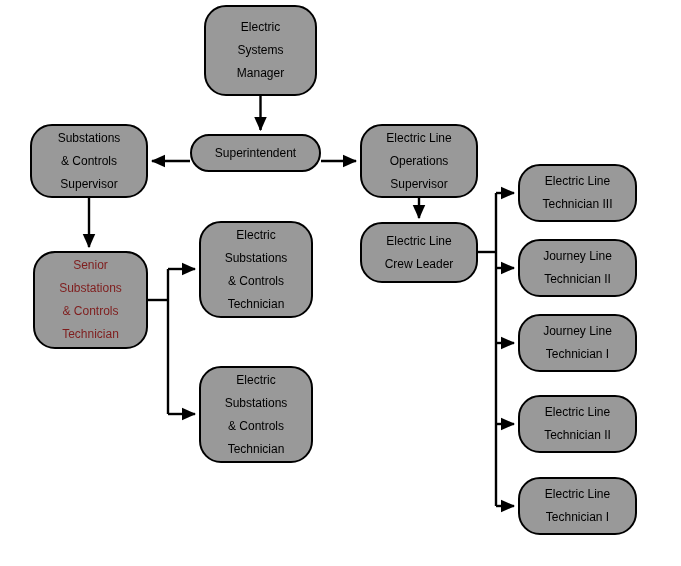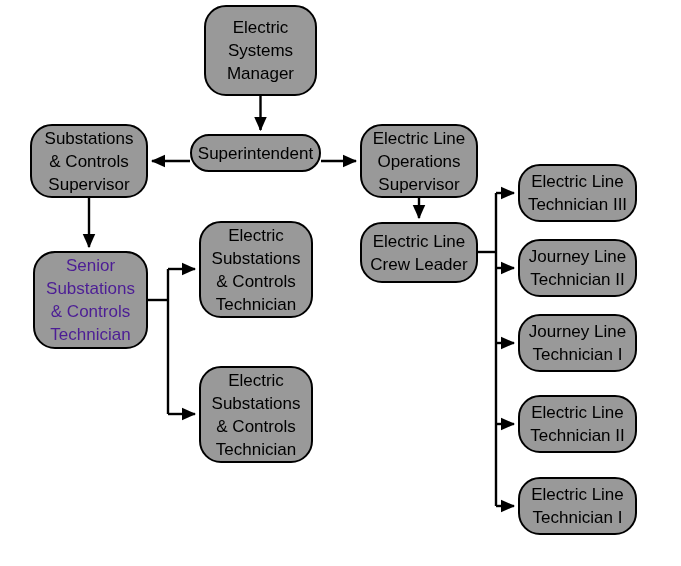--- a/index.html
+++ b/index.html
@@ -29,21 +29,21 @@
     position: absolute;
     box-sizing: border-box;
     background: #999999;
     border: 2px solid #be185d;
     border-radius: 22px;
     display: flex;
     align-items: center;
     justify-content: center;
     text-align: center;
     color: #000000;
-    font-size: 17px;
+    font-size: 12px;
     line-height: 23px;
     font-family: "Liberation Sans", sans-serif;
     white-space: pre-line;
     z-index: 2;
   }
 </style>
 </head>
 <body>
 
 <div id="chart-canvas" style="background: rgb(255, 255, 255);">
@@ -85,21 +85,21 @@
   <div class="node" style="left: 204px; top: 5px; width: 113px; height: 91px; background: rgb(153, 153, 153); border-color: rgb(0, 0, 0); color: rgb(0, 0, 0);">Electric
 Systems
 Manager</div>
   <div class="node" style="left: 30px; top: 124px; width: 118px; height: 74px; background: rgb(153, 153, 153); border-color: rgb(0, 0, 0); color: rgb(0, 0, 0);">Substations
 &amp; Controls
 Supervisor</div>
   <div class="node" style="left: 190px; top: 134px; width: 131px; height: 38px; background: rgb(153, 153, 153); border-color: rgb(0, 0, 0); color: rgb(0, 0, 0);">Superintendent</div>
   <div class="node" style="left: 360px; top: 124px; width: 118px; height: 74px; background: rgb(153, 153, 153); border-color: rgb(0, 0, 0); color: rgb(0, 0, 0);">Electric Line
 Operations
 Supervisor</div>
-  <div class="node" style="left: 33px; top: 251px; width: 115px; height: 98px; background: rgb(153, 153, 153); border-color: rgb(0, 0, 0); color: #4c1d95;">Senior
+  <div class="node" style="left: 33px; top: 251px; width: 115px; height: 98px; background: rgb(153, 153, 153); border-color: rgb(0, 0, 0); color: #7f1d1d;">Senior
 Substations
 &amp; Controls
 Technician</div>
   <div class="node" style="left: 199px; top: 221px; width: 114px; height: 97px; background: rgb(153, 153, 153); border-color: rgb(0, 0, 0); color: rgb(0, 0, 0);">Electric
 Substations
 &amp; Controls
 Technician</div>
   <div class="node" style="left: 199px; top: 366px; width: 114px; height: 97px; background: rgb(153, 153, 153); border-color: rgb(0, 0, 0); color: rgb(0, 0, 0);">Electric
 Substations
 &amp; Controls

